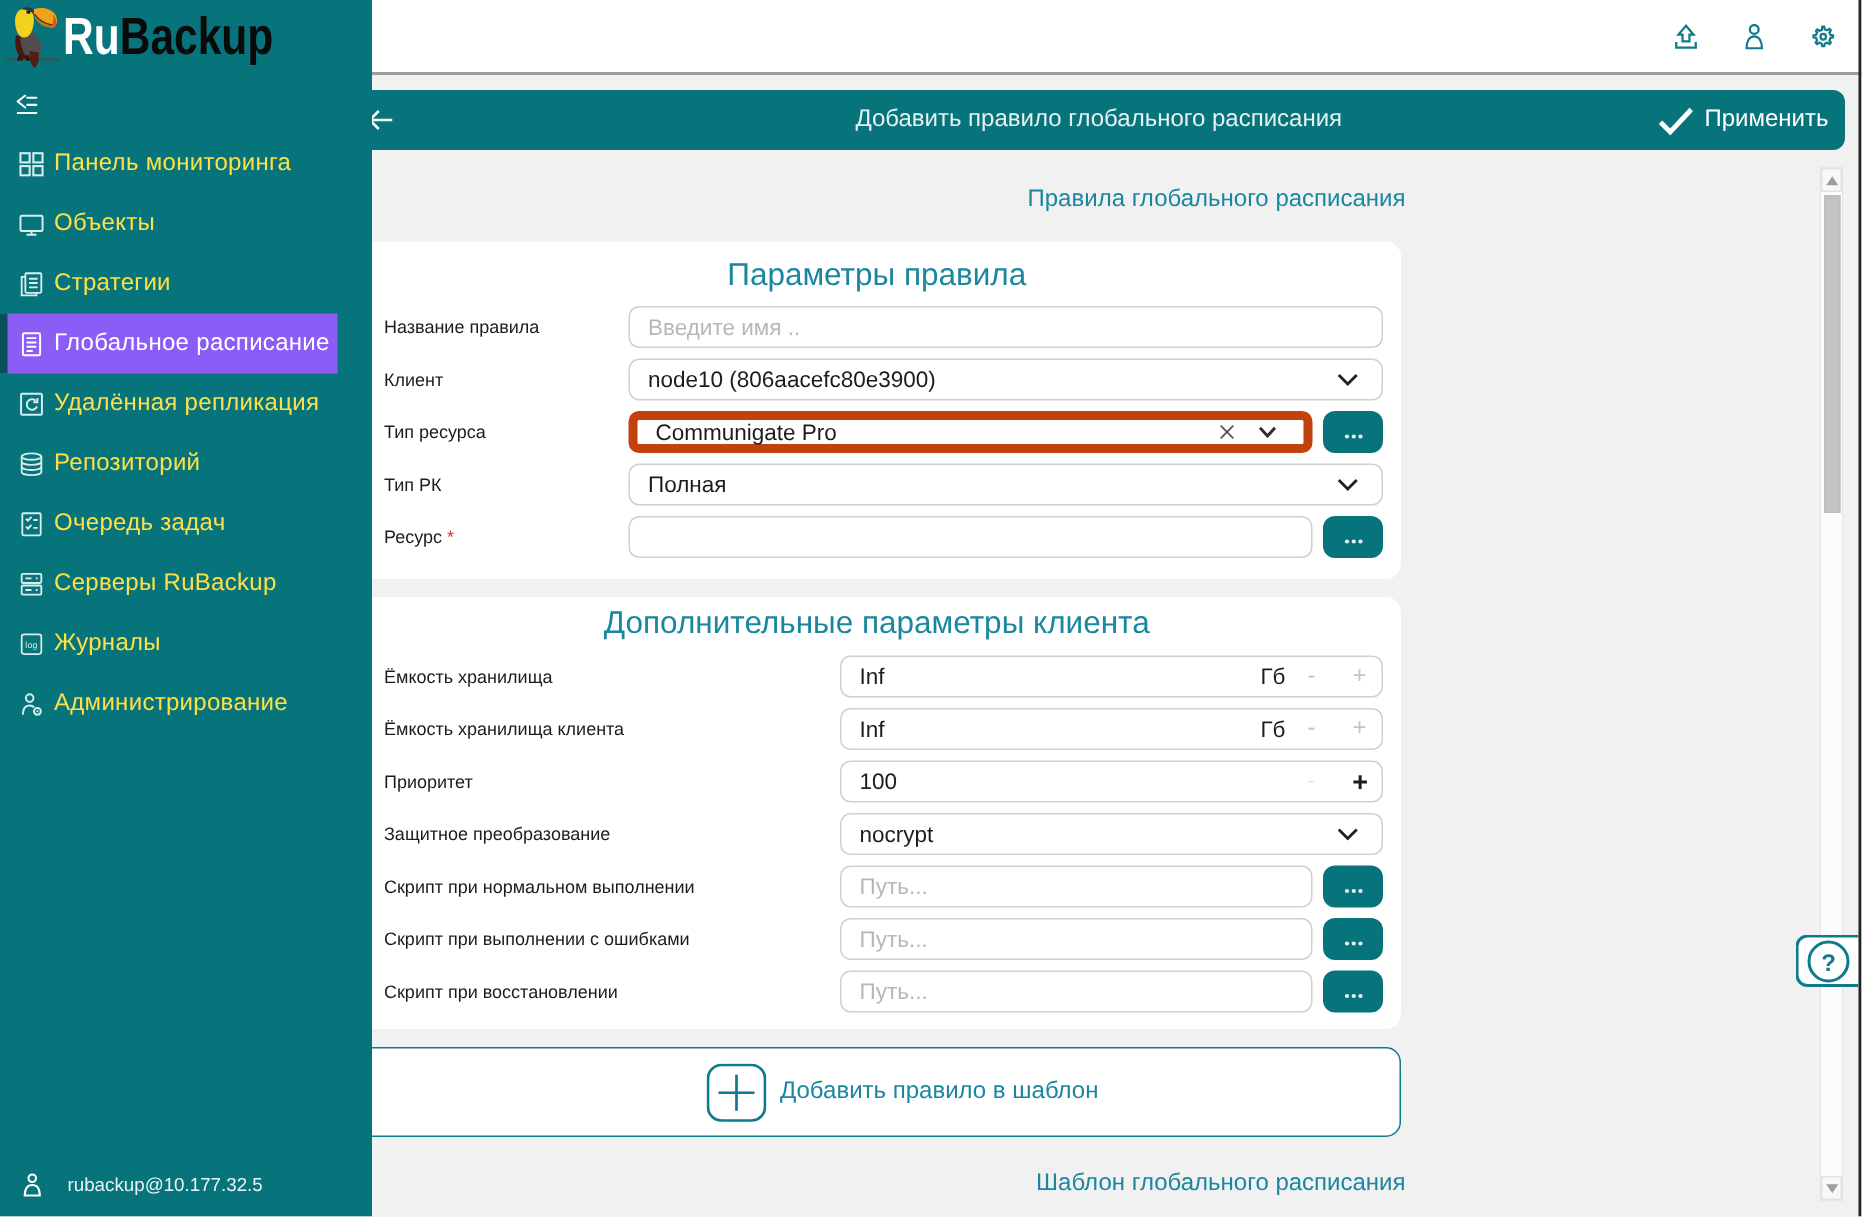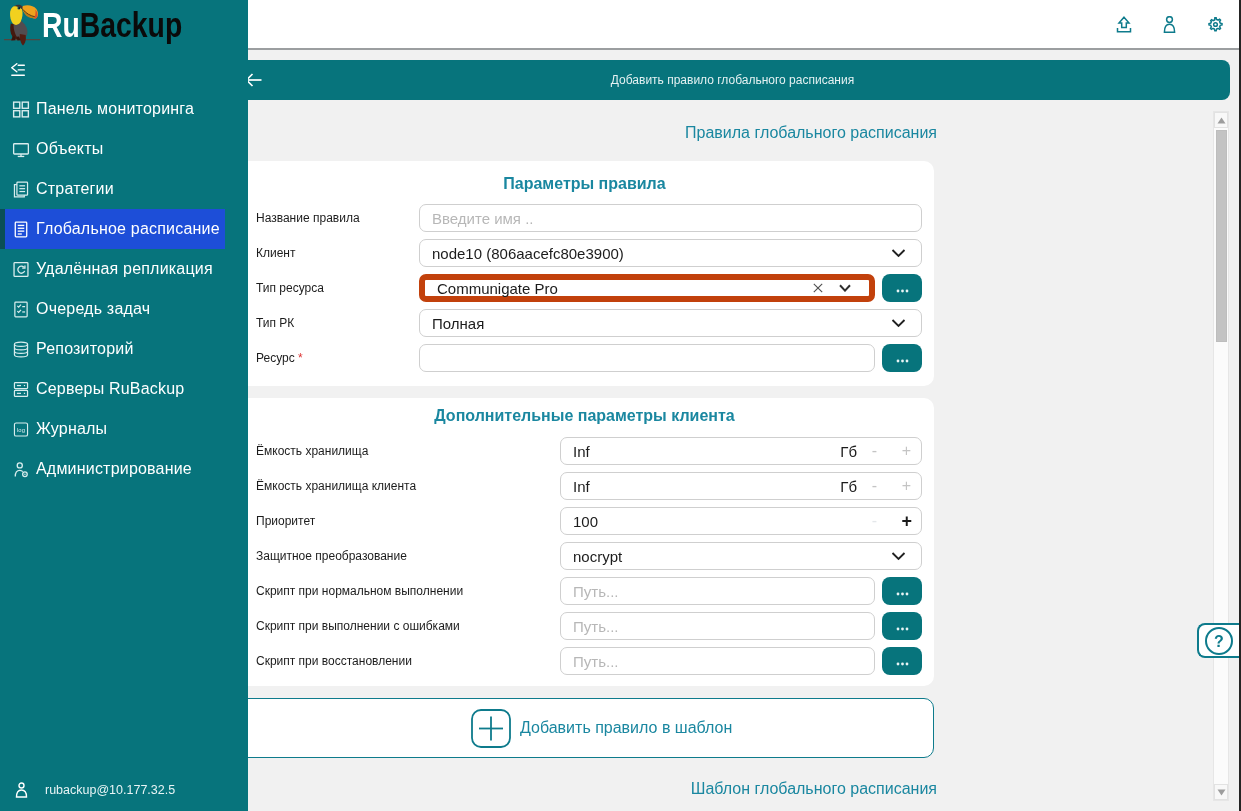--- a/index.html
+++ b/index.html
@@ -6,37 +6,37 @@
 html,body { width:1241px; height:811px; overflow:hidden; font-family:"Liberation Sans", sans-serif; }
 body { position:relative; background:#f1f1f1; }
 .sidebar { position:absolute; left:0; top:0; width:248px; height:811px; background:#07747c; z-index:5; }
 .logo { position:absolute; left:0; top:0; width:225px; height:50px; }
 .logo-toucan { position:absolute; left:3px; top:2px; }
 .logo-text { position:absolute; left:42px; top:3px; font-size:35px; font-weight:bold; transform:scaleX(0.81); transform-origin:0 0; line-height:44px; letter-spacing:0; }
 .logo-text .ru { color:#ffffff; }
 .logo-text .backup { color:#0a0a0a; }
 .collapse { position:absolute; left:11px; top:63px; }
 .menu { position:absolute; left:0; top:89px; width:225px; }
-.menu-item { position:relative; height:40px; display:flex; align-items:center; padding-left:12px; color:#ffffff; font-size:16px; letter-spacing:0.2px; }
+.menu-item { position:relative; height:40px; display:flex; align-items:center; padding-left:12px; color:#fde047; font-size:16px; letter-spacing:0.2px; }
 .menu-item .mi-icon { width:18px; height:20px; margin-right:6px; flex:none; display:flex; align-items:center; justify-content:center; }
-.menu-item.active { background:#1d4ed8; color:#ffffff; }
+.menu-item.active { background:#8b5cf6; color:#ffffff; }
 .menu-item.active::before { content:""; position:absolute; left:0; top:0; bottom:0; width:5px; background:#0a4f55; }
 .userline { position:absolute; left:15px; bottom:13px; display:flex; align-items:center; color:#e8f4f5; font-size:12.5px; }
 .userline svg { margin-right:17px; }
 .topbar { position:absolute; left:225px; top:0; right:0; height:50px; background:#ffffff; border-bottom:2px solid #9b9ea0; z-index:4; }
 .topbar-icons { position:absolute; right:17px; top:0; height:48px; display:flex; align-items:center; gap:31px; }
 .main { position:absolute; left:225px; top:50px; right:0; bottom:0; background:#f1f1f1; }
 .hdrbar { position:absolute; left:10px; top:10px; width:995px; height:40px; background:#07747c; border-radius:8px; display:flex; align-items:center; color:#eef8f9; }
 .hdrbar .back { position:absolute; left:10px; top:12px; line-height:0; }
-.hdrbar .title { position:absolute; left:0; width:100%; text-align:center; font-size:12px; color:#e4f1f2; }
+.hdrbar .title { position:absolute; left:0; width:100%; text-align:center; font-size:16px; color:#e4f1f2; }
 .hdrbar .apply { position:absolute; right:11px; top:0; height:40px; display:flex; align-items:center; font-size:16px; color:#ffffff; }
 .content { position:absolute; left:10px; top:50px; width:702px; }
 .sec-h { text-align:right; font-size:16px; line-height:15px; color:#1a87a0; }
 .card { background:#ffffff; border-radius:10px; width:699px; padding:14px 12px 14px 21px; margin-bottom:12px; }
-.card-h { text-align:center; font-size:16px; line-height:17px; color:#1a87a0; margin-bottom:12px; margin-left:-21px; margin-right:-12px;font-weight:bold; }
+.card-h { text-align:center; font-size:21px; line-height:17px; color:#1a87a0; margin-bottom:12px; margin-left:-21px; margin-right:-12px; }
 .frow { display:flex; align-items:center; height:28px; margin-bottom:7px; }
 .frow:last-child { margin-bottom:0; }
 .frow .lbl { font-size:12px; color:#1c1c1c; flex:none; }
 .req { color:#d33; }
 .ctl { position:relative; height:28px; border:1px solid #cfcfcf; border-radius:7px; background:#fff; display:flex; align-items:center; font-size:15px; color:#1c1c1c; padding:0 12px; flex:1; }
 .ctl .ph { color:#b7b7b7; }
 .chev { position:absolute; right:15px; top:50%; transform:translateY(-50%); line-height:0; }
 .dots-btn { width:40px; height:28px; background:#07747c; border-radius:8px; display:flex; align-items:center; justify-content:center; margin-left:7px; flex:none; }
 .addbtn { width:699px; height:60px; background:#ffffff; border:1.5px solid #0e7b8c; border-radius:10px; display:flex; align-items:center; justify-content:flex-start; padding-left:235px; color:#1a87a0; font-size:16px; }
 .sb-track { position:absolute; left:1213px; top:111px; width:16px; height:690px; background:#fbfbfb; border:1px solid #e6e6e6; z-index:6; }
@@ -111,35 +111,35 @@
         </span>Глобальное расписание</div>
     <div class="menu-item"><span class="mi-icon">
           <svg width="19" height="19" viewBox="0 0 22 22" fill="none" stroke="#d9edee" stroke-width="1.6">
             <rect x="2.5" y="2.5" width="17" height="17" rx="1"></rect>
             <path d="M14.5 8.2 a4.3 4.3 0 1 0 1 4.5" fill="none"></path>
             <path d="M15.8 6 v3.3 h-3.3" fill="none"></path>
           </svg>
         </span>Удалённая репликация</div>
     <div class="menu-item"><span class="mi-icon">
           <svg width="19" height="19" viewBox="0 0 22 22" fill="none" stroke="#d9edee" stroke-width="1.5">
+            <ellipse cx="11" cy="4.7" rx="8" ry="2.6"></ellipse>
+            <path d="M3 4.7 v4.2 c0 1.45 3.6 2.6 8 2.6 s8-1.15 8-2.6 v-4.2" fill="none"></path>
+            <path d="M3 8.9 v4.2 c0 1.45 3.6 2.6 8 2.6 s8-1.15 8-2.6 v-4.2" fill="none"></path>
+            <path d="M3 13.1 v4.2 c0 1.45 3.6 2.6 8 2.6 s8-1.15 8-2.6 v-4.2" fill="none"></path>
+          </svg>
+        </span>Репозиторий</div>
+    <div class="menu-item"><span class="mi-icon">
+          <svg width="19" height="19" viewBox="0 0 22 22" fill="none" stroke="#d9edee" stroke-width="1.5">
             <rect x="3.5" y="2" width="15" height="18" rx="1"></rect>
             <path d="M6.5 6.5 l1.6 1.6 L11 5" fill="none"></path>
             <line x1="12.5" y1="7.5" x2="16" y2="7.5"></line>
             <path d="M6.5 13 l1.6 1.6 L11 11.5" fill="none"></path>
             <line x1="12.5" y1="14" x2="16" y2="14"></line>
           </svg>
         </span>Очередь задач</div>
-    <div class="menu-item"><span class="mi-icon">
-          <svg width="19" height="19" viewBox="0 0 22 22" fill="none" stroke="#d9edee" stroke-width="1.5">
-            <ellipse cx="11" cy="4.7" rx="8" ry="2.6"></ellipse>
-            <path d="M3 4.7 v4.2 c0 1.45 3.6 2.6 8 2.6 s8-1.15 8-2.6 v-4.2" fill="none"></path>
-            <path d="M3 8.9 v4.2 c0 1.45 3.6 2.6 8 2.6 s8-1.15 8-2.6 v-4.2" fill="none"></path>
-            <path d="M3 13.1 v4.2 c0 1.45 3.6 2.6 8 2.6 s8-1.15 8-2.6 v-4.2" fill="none"></path>
-          </svg>
-        </span>Репозиторий</div>
     <div class="menu-item"><span class="mi-icon">
           <svg width="19" height="19" viewBox="0 0 22 22" fill="none" stroke="#d9edee" stroke-width="1.5">
             <rect x="3" y="2.5" width="16" height="7.5" rx="1"></rect>
             <rect x="3" y="12" width="16" height="7.5" rx="1"></rect>
             <line x1="6" y1="6.2" x2="11" y2="6.2"></line>
             <line x1="14.5" y1="6.2" x2="16" y2="6.2"></line>
             <line x1="6" y1="15.7" x2="11" y2="15.7"></line>
             <line x1="14.5" y1="15.7" x2="16" y2="15.7"></line>
           </svg>
         </span>Серверы RuBackup</div>
@@ -182,20 +182,26 @@
       </svg>
   </div>
 </div>
 <div class="main">
   <div class="hdrbar">
     <div class="back"><svg width="18" height="16" viewBox="0 0 18 16" fill="none" stroke="#ffffff" stroke-width="1.7">
           <line x1="1.5" y1="8" x2="16.5" y2="8"></line>
           <path d="M7.5 2 L1.5 8 L7.5 14"></path>
         </svg></div>
     <div class="title">Добавить правило глобального расписания</div>
+    <div class="apply">
+        <svg width="25" height="19" viewBox="0 0 25 19" fill="none" stroke="#ffffff" stroke-width="3.2">
+          <path d="M2 10.5 L8.5 17 L22.5 2"></path>
+        </svg>
+        <span style="margin-left:6px">Применить</span>
+      </div>
   </div>
   <div class="content">
     <div class="sec-h" style="margin-top:25px; margin-bottom:21px;">Правила глобального расписания</div>
     <div class="card" id="card1">
       <div class="card-h">Параметры правила</div>
       <div class="frow">
           <div class="lbl" style="width:163px">Название правила</div>
           <div class="ctl">
             <span class="ph">Введите имя ..</span>
           </div>

